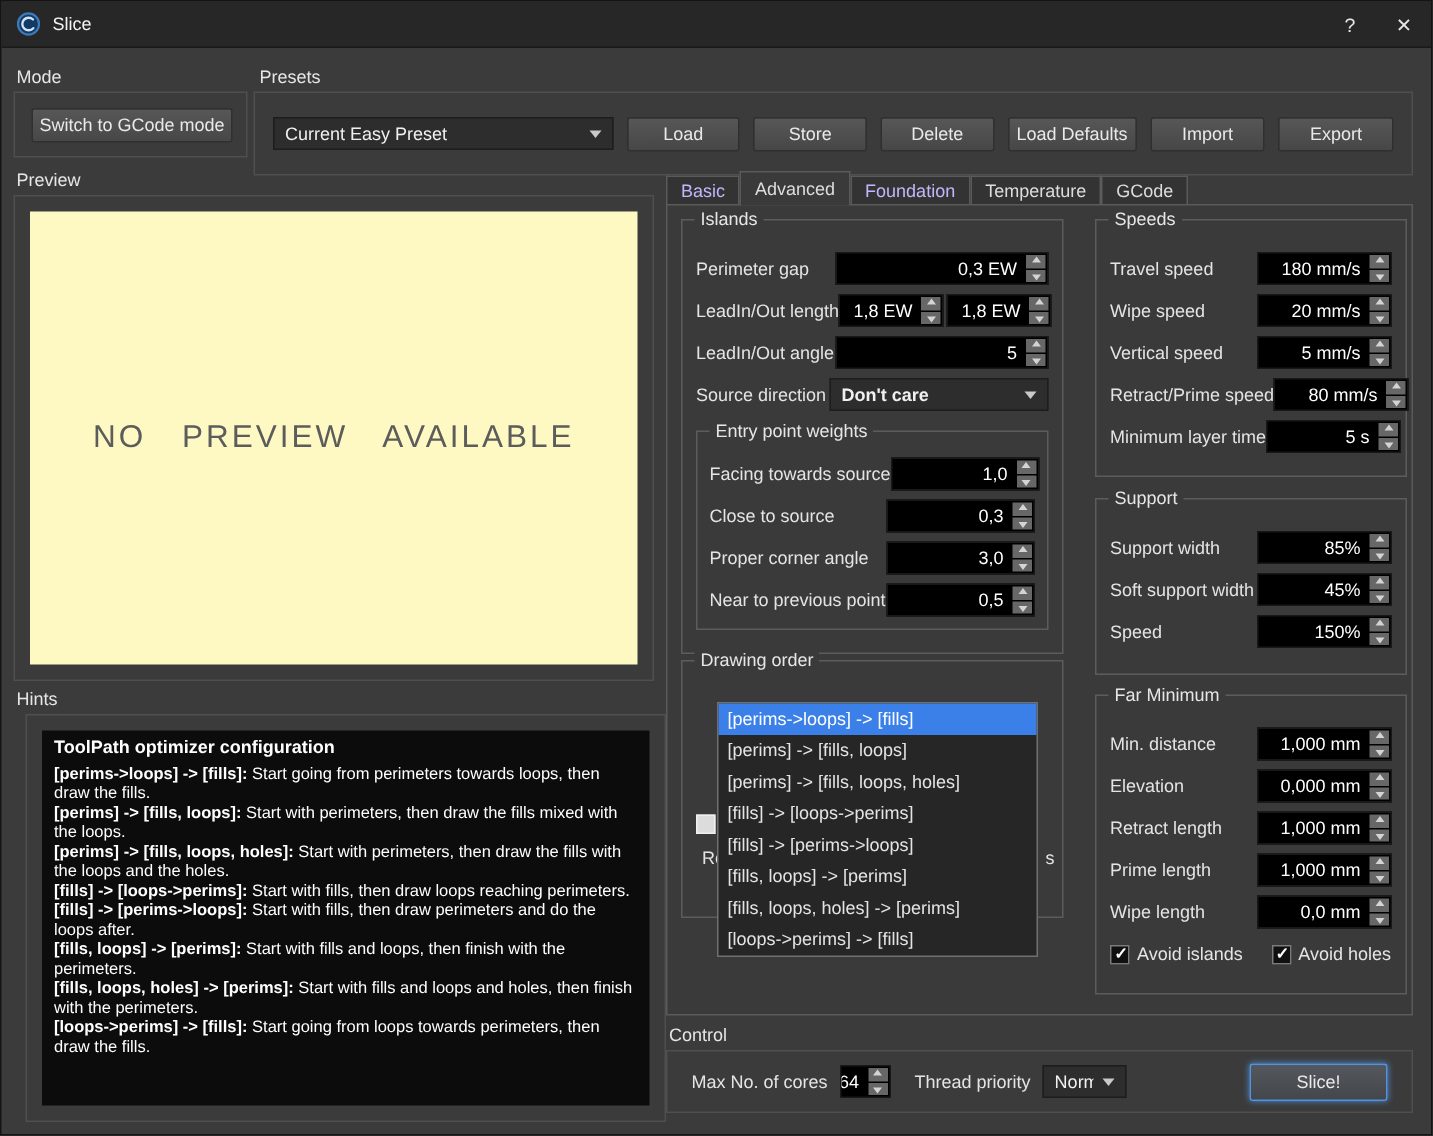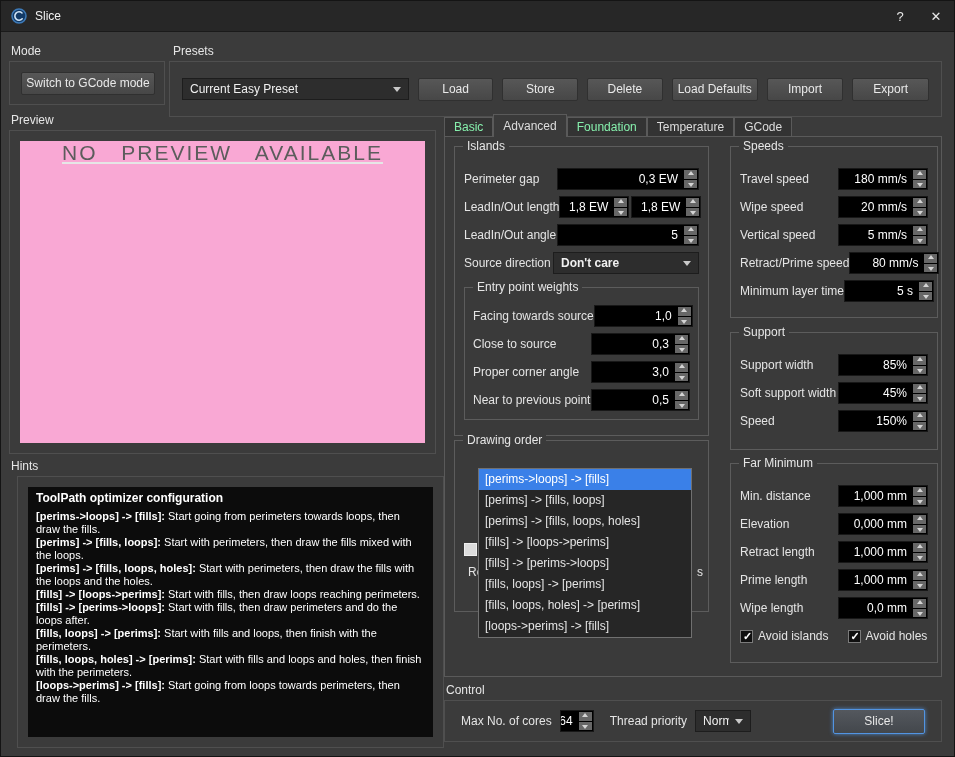--- a/index.html
+++ b/index.html
@@ -52,37 +52,37 @@
 
   
   .cb { width:13px; height:13px; background:#101010; border:1px solid #7b7b7b; display:inline-block;
         position:relative; flex:none; }
   .cb.checked::after { content:"\2713"; position:absolute; left:0; top:-1px; width:13px; text-align:center;
         line-height:13px; font-size:11px; color:#fff; font-weight:bold; }
   .cb.lightbox { background:#dcdcdc; border-color:#efefef; }
 
   
   #preview-frame { left:8px; top:129px; width:427px; height:324px; padding:10px; }
-  #preview-area { width:100%; height:100%; background:#f9a8d4; display:flex; align-items:flex-start; justify-content:center;text-decoration:underline; }
+  #preview-area { width:100%; height:100%; background:#fef9c3; display:flex; align-items:center; justify-content:center; }
   #preview-text { font-size:21px; color:#5c5c5c; letter-spacing:2px; word-spacing:16px; }
 
   
   #hints-frame { left:16px; top:475px; width:427px; height:272px; padding:10px; }
   #hints-box { width:100%; height:100%; background:#0c0c0c; color:#fff; font-size:11px; line-height:13px;
                padding:5px 8px; overflow:hidden; }
   #hints-title { font-size:12px; font-weight:bold; margin-bottom:5px; }
   .hint-p { margin:0; }
   .hint-p b { font-weight:bold; }
 
   
   .tabbar { position:absolute; left:443px; top:113px; height:23px; display:flex; z-index:3; }
   .tab { height:19px; margin-top:3px; padding:0 9px; display:flex; align-items:center;
          background:#333; border:1px solid #5a5a5a; border-bottom:none; font-size:12px; color:#dddddd; }
   .tab.active { height:23px; margin-top:0; background:#3a3a3a; }
-  .tab.attn { color:#86efac; }
+  .tab.attn { color:#c4b5fd; }
   .tab-panel { position:absolute; left:443px; top:135px; width:498px; height:541px;
                border:1px solid #5a5a5a; background:#3a3a3a; }
 
   
   .group { position:absolute; border:1px solid #5c5c5c; }
   .gtitle { position:absolute; top:-8px; left:8px; background:#3a3a3a; padding:0 4px; font-size:12px;
             color:#e6e6e6; line-height:15px; white-space:nowrap; }
   .gbody { position:absolute; left:0; top:0; right:0; bottom:0; padding:21px 9px 9px;
            display:flex; flex-direction:column; gap:6px; }
   .srow { display:flex; align-items:center; justify-content:space-between; min-height:22px; flex:none; }

